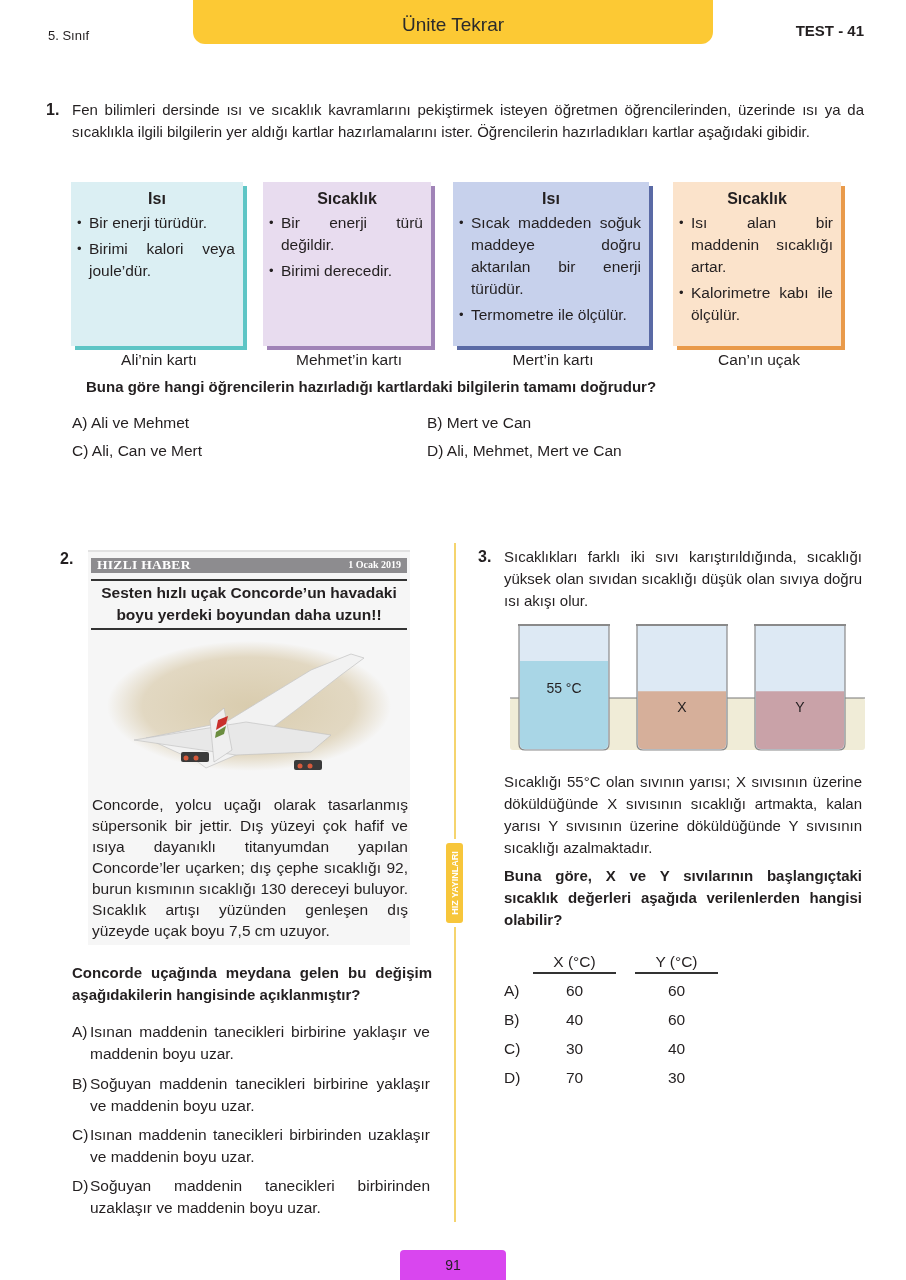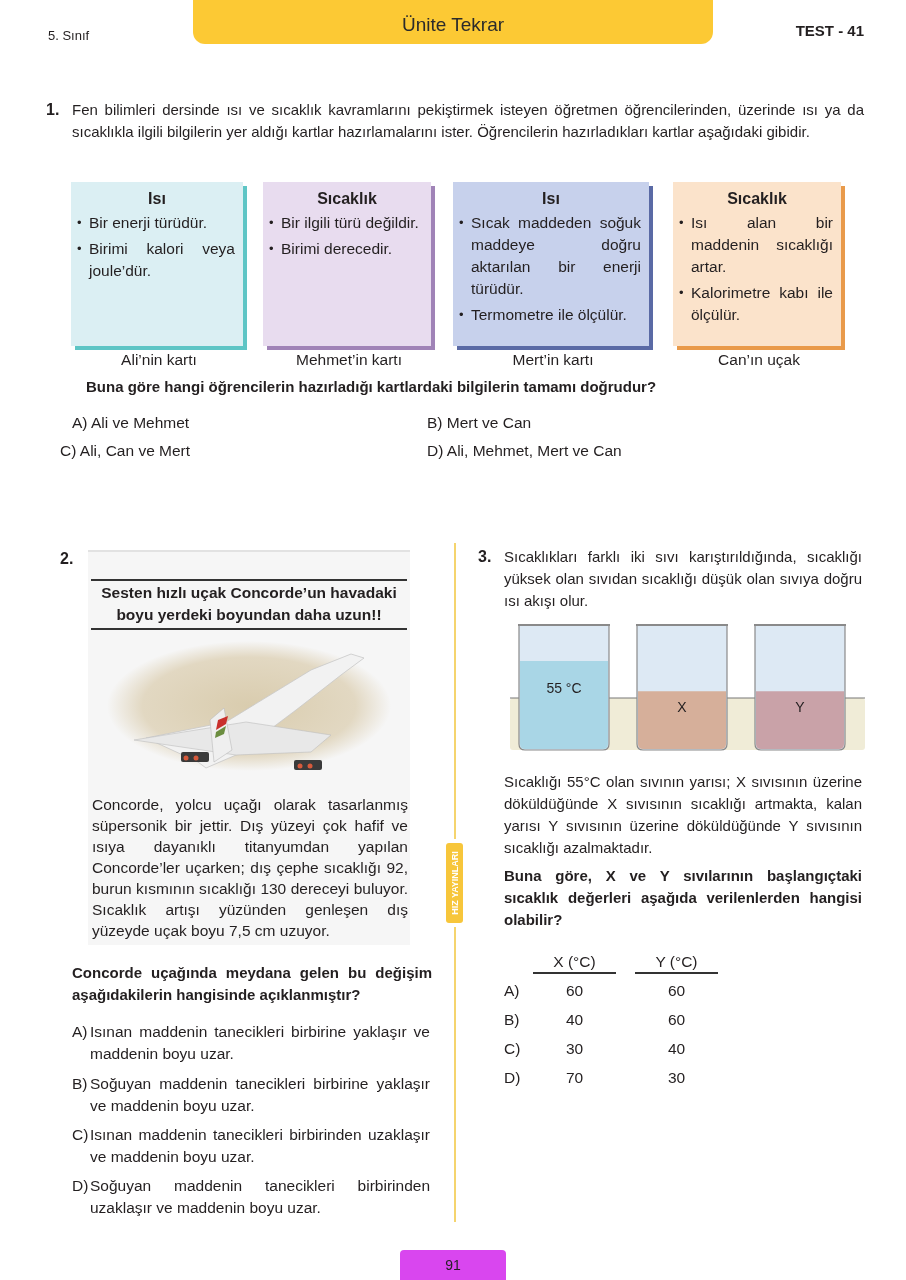--- a/index.html
+++ b/index.html
@@ -69,21 +69,21 @@
 <div class="card card-ali">
   <div class="title">Isı</div>
   <ul>
     <li>Bir enerji türüdür.</li>
     <li>Birimi kalori veya joule’dür.</li>
   </ul>
 </div>
 <div class="card card-mehmet">
   <div class="title">Sıcaklık</div>
   <ul>
-    <li>Bir ilgili türü değildir.</li>
+    <li>Bir enerji türü değildir.</li>
     <li>Birimi derecedir.</li>
   </ul>
 </div>
 <div class="card card-mert">
   <div class="title">Isı</div>
   <ul>
     <li>Sıcak maddeden soğuk maddeye doğru aktarılan bir enerji türüdür.</li>
     <li>Termometre ile ölçülür.</li>
   </ul>
 </div>
@@ -96,25 +96,29 @@
 </div>
 
 <div class="card-label" style="left:71px;width:176px;">Ali’nin kartı</div>
 <div class="card-label" style="left:263px;width:172px;">Mehmet’in kartı</div>
 <div class="card-label" style="left:453px;width:200px;">Mert’in kartı</div>
 <div class="card-label" style="left:673px;width:172px;">Can’ın uçak</div>
 
 <div class="q-text bold" style="left:86px;top:376px;">Buna göre hangi öğrencilerin hazırladığı kartlardaki bilgilerin tamamı doğrudur?</div>
 <div class="opt" style="left:72px;top:414px;">A) Ali ve Mehmet</div>
 <div class="opt" style="left:427px;top:414px;">B) Mert ve Can</div>
-<div class="opt" style="left:60px;top:442px;">C) Ali, Can ve Mert</div>
+<div class="opt" style="left:72px;top:442px;">C) Ali, Can ve Mert</div>
 <div class="opt" style="left:427px;top:442px;">D) Ali, Mehmet, Mert ve Can</div>
 
 <div class="qnum" style="left:60px;top:550px;">2.</div>
 <div class="news">
+  <div class="news-bar">
+    <span class="brand">HIZLI HABER</span>
+    <span class="date">1 Ocak 2019</span>
+  </div>
   <div class="news-rule" style="top:27px;"></div>
   <div class="news-headline">Sesten hızlı uçak Concorde’un havadaki boyu yerdeki boyundan daha uzun!!</div>
   <div class="news-rule" style="top:76px;"></div>
   <svg class="news-photo" viewBox="0 0 286 132">
     <defs>
       <radialGradient id="sky" cx="50%" cy="50%" r="50%">
         <stop offset="0%" stop-color="#d9ccae"></stop>
         <stop offset="75%" stop-color="#e2d8c2"></stop>
         <stop offset="100%" stop-color="#f6f6f6"></stop>
       </radialGradient>

